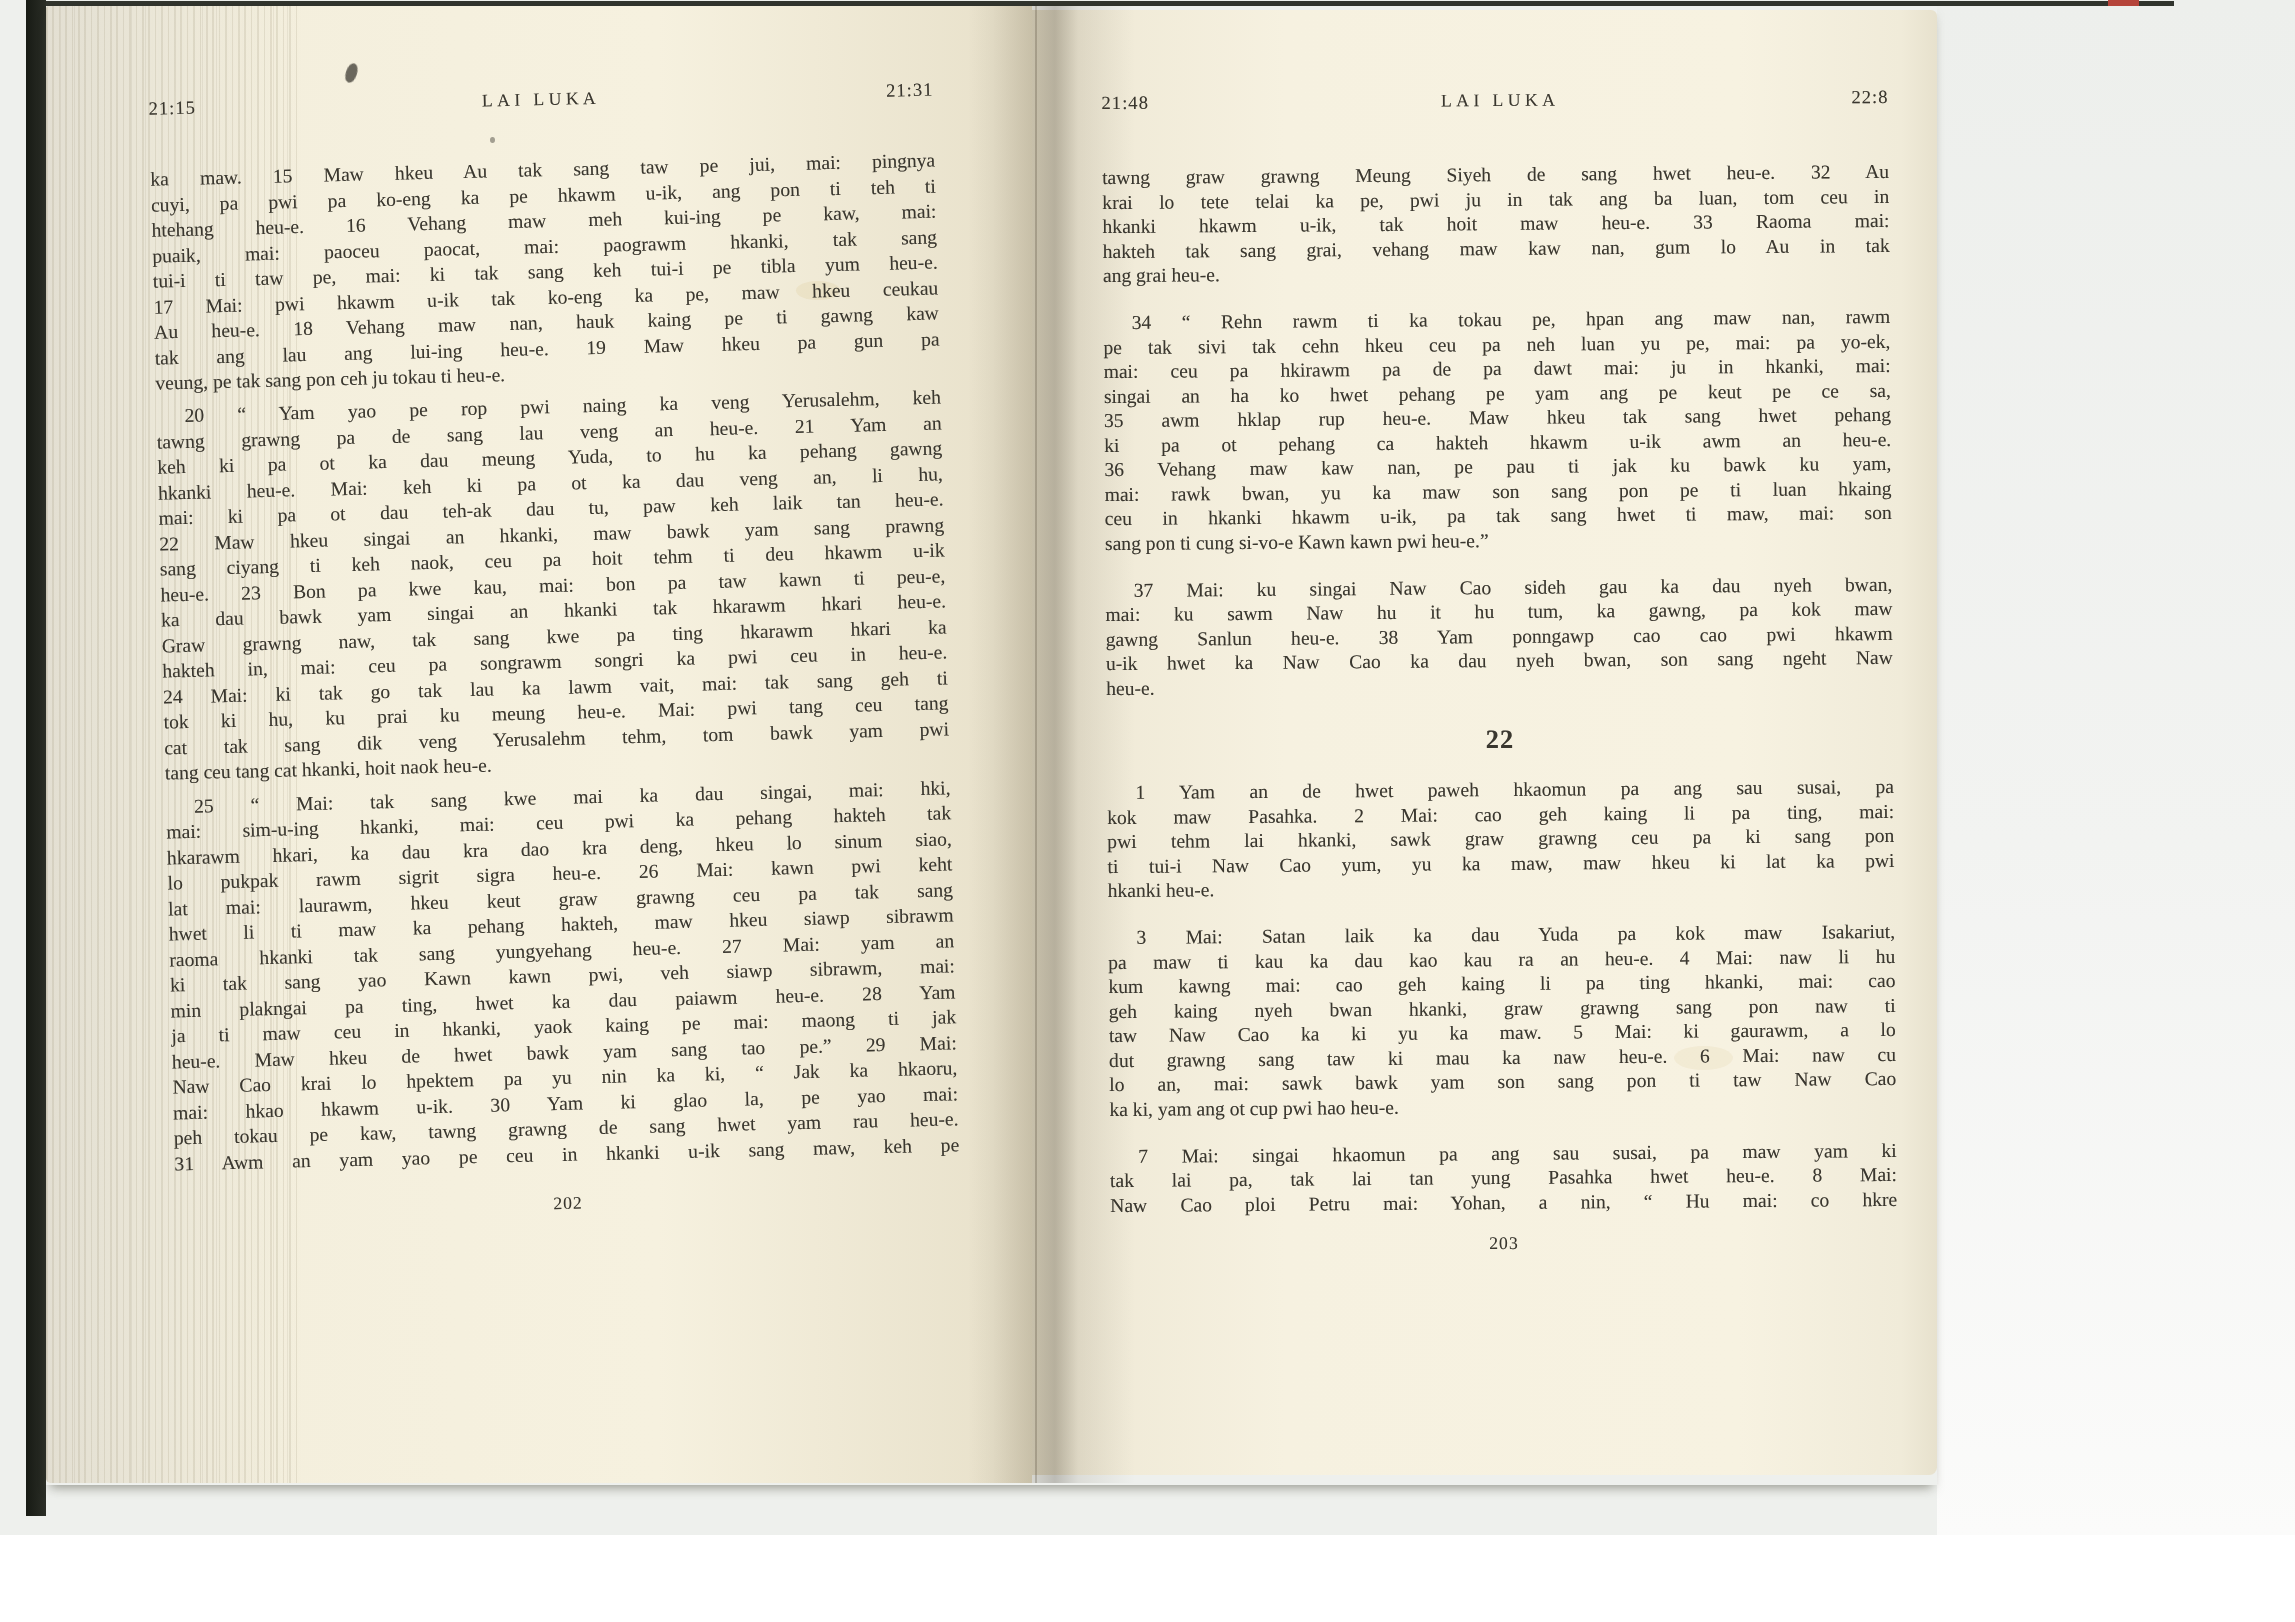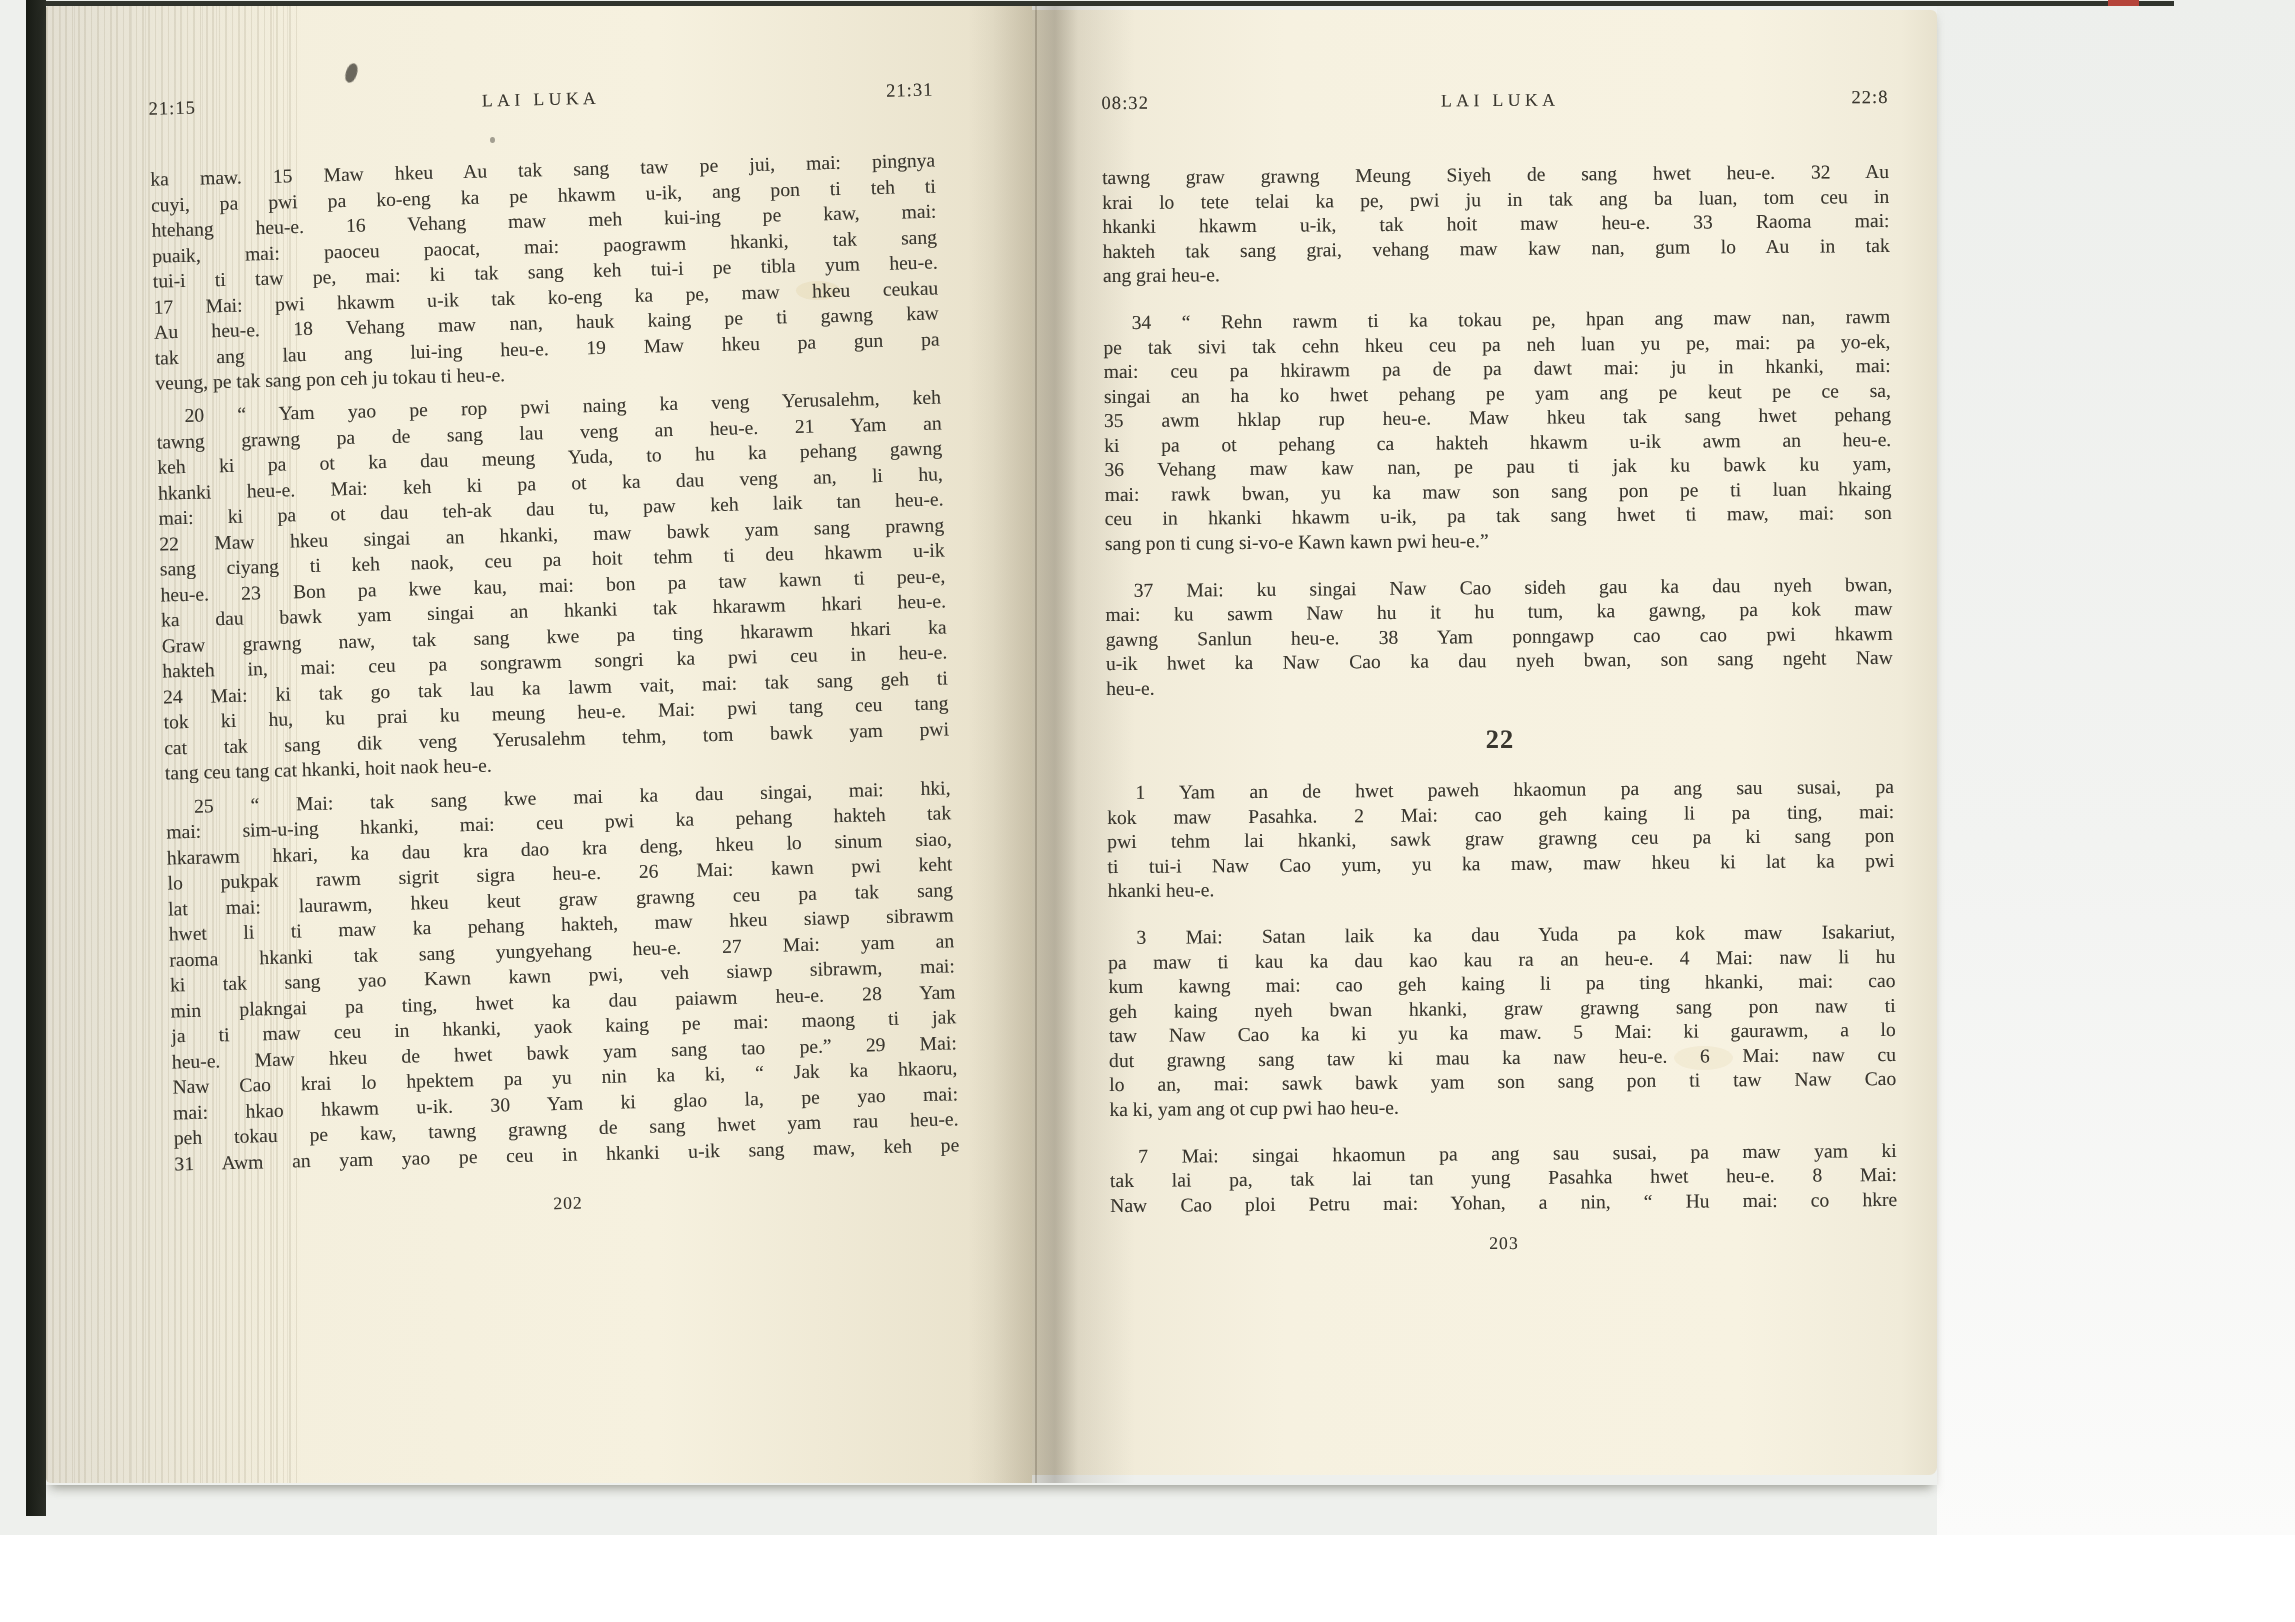--- a/index.html
+++ b/index.html
@@ -134,21 +134,21 @@
             <div class="line">mai: hkao hkawm u-ik.  30 Yam ki glao la, pe yao mai:</div>
             <div class="line">peh tokau pe kaw, tawng grawng de sang hwet yam rau heu-e.</div>
             <div class="line">31 Awm an yam yao pe ceu in hkanki u-ik sang maw, keh pe</div>
           </div>
         </div>
       <div class="page-num">202</div>
     </div>
 
     <div class="text-col text-col-right">
       <div class="page-header">
-        <span>08:32</span>
+        <span>21:48</span>
         <span class="title">LAI LUKA</span>
         <span>22:8</span>
       </div>
       <div class="page-body">
           <div class="para">
             <div class="line">tawng graw grawng Meung Siyeh de sang hwet heu-e.  32 Au</div>
             <div class="line">krai lo tete telai ka pe, pwi ju in tak ang ba luan, tom ceu in</div>
             <div class="line">hkanki hkawm u-ik, tak hoit maw heu-e.  33 Raoma mai:</div>
             <div class="line">hakteh tak sang grai, vehang maw kaw nan, gum lo Au in tak</div>
             <div class="line end">ang grai heu-e.</div>

